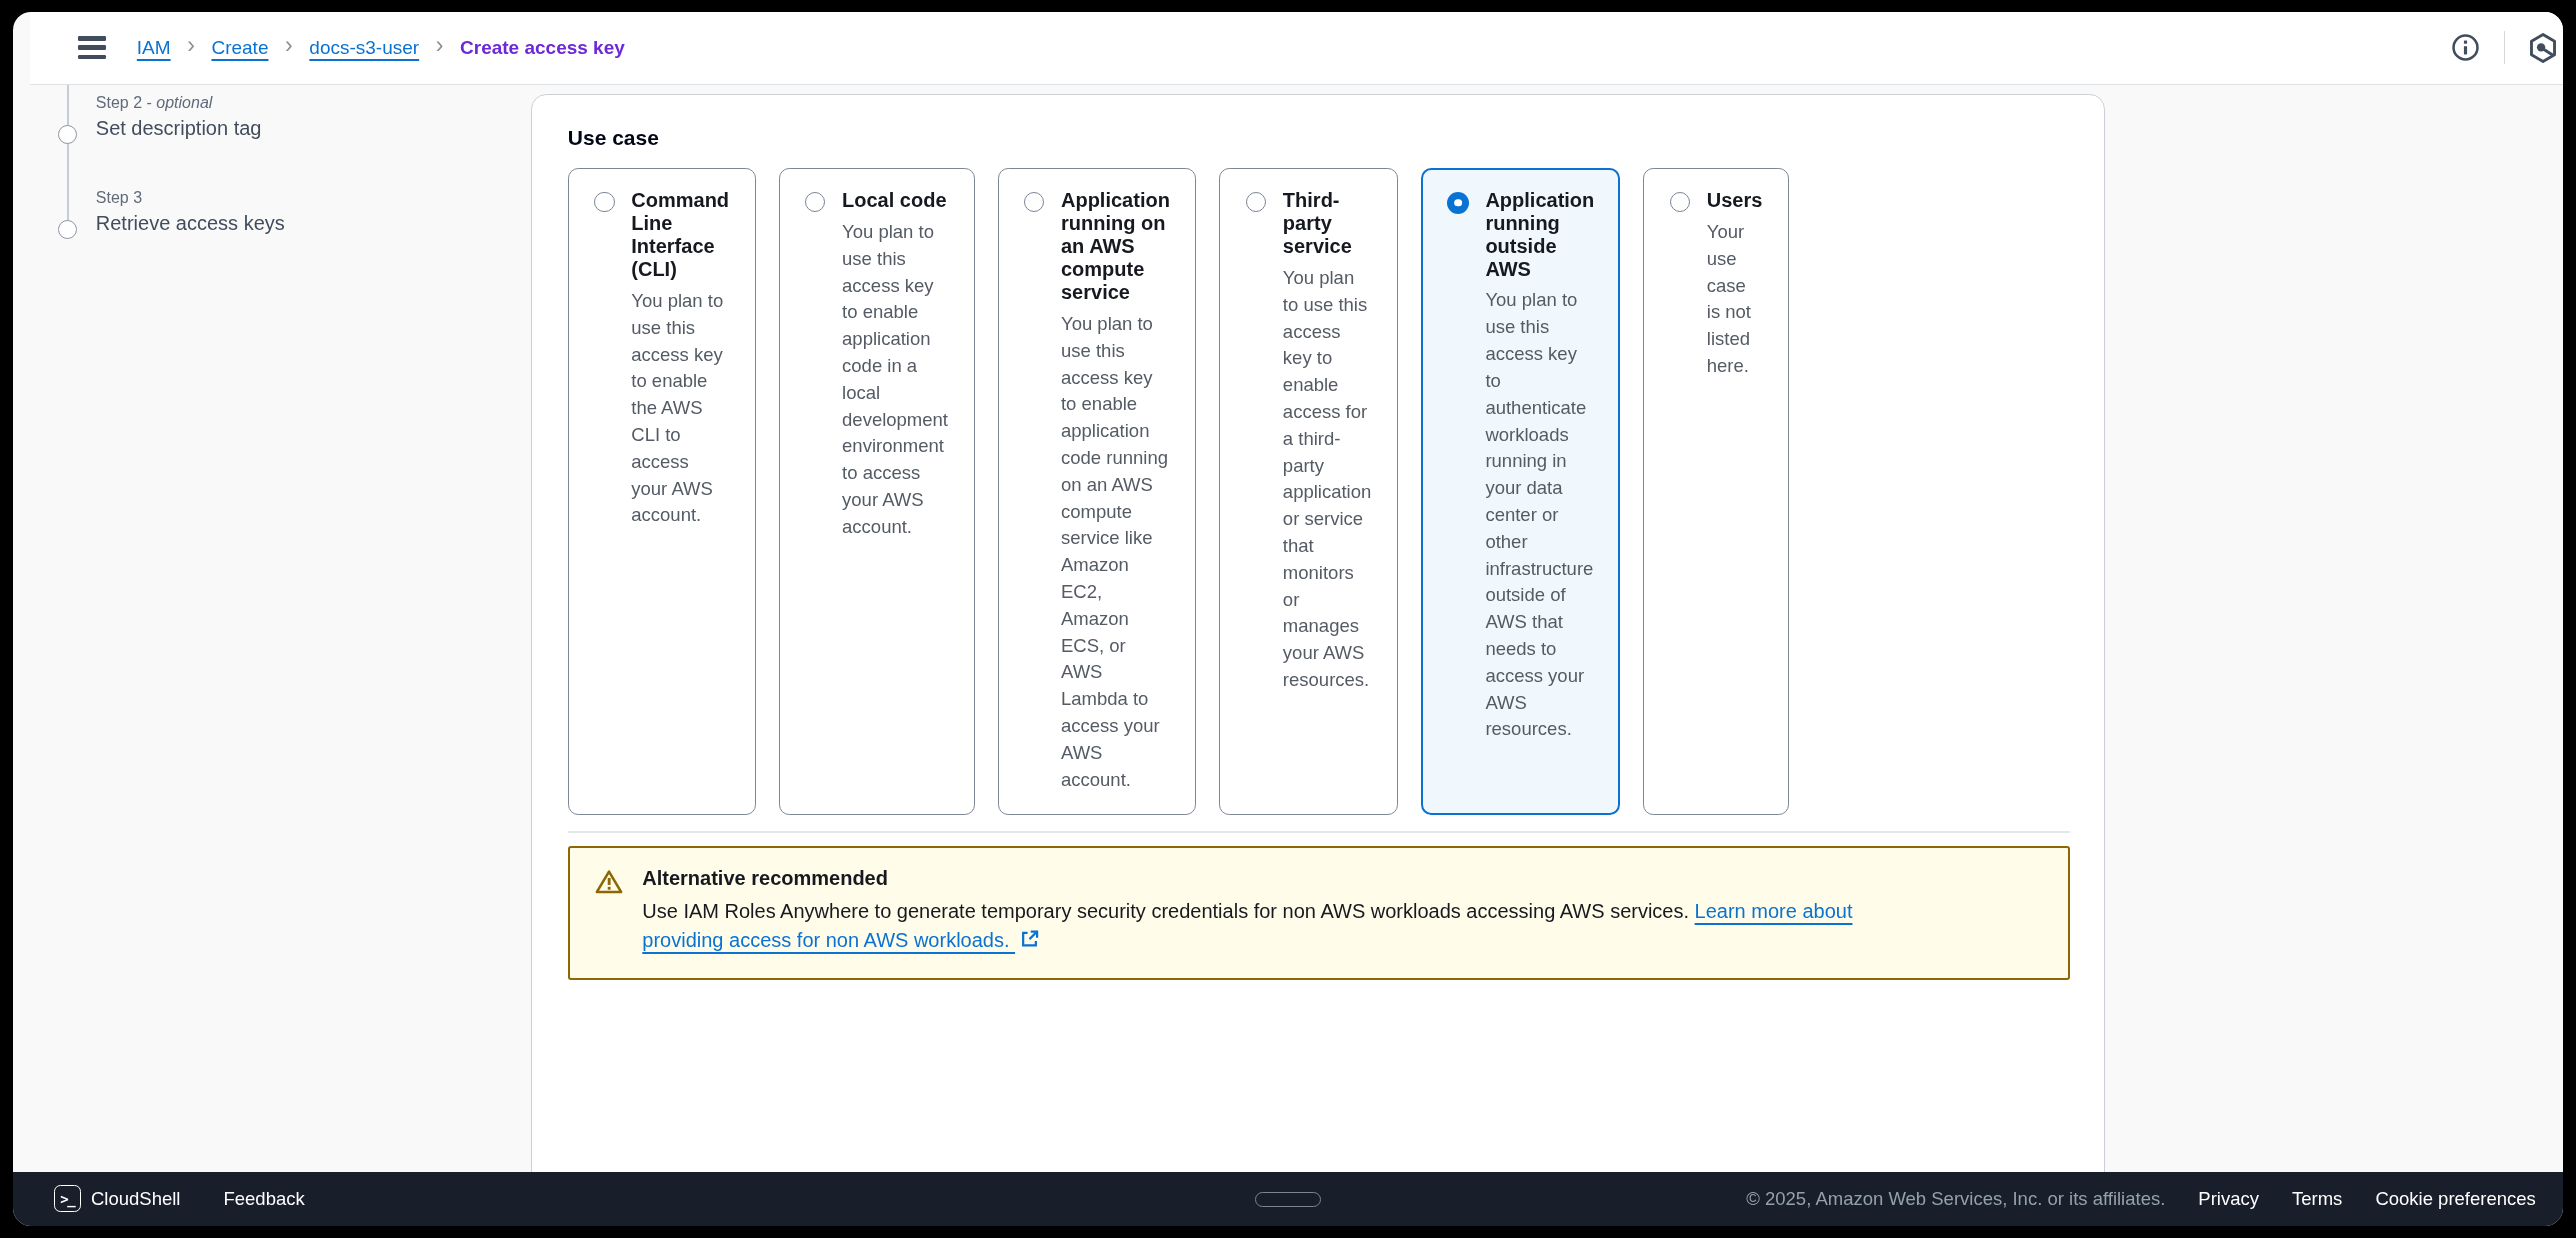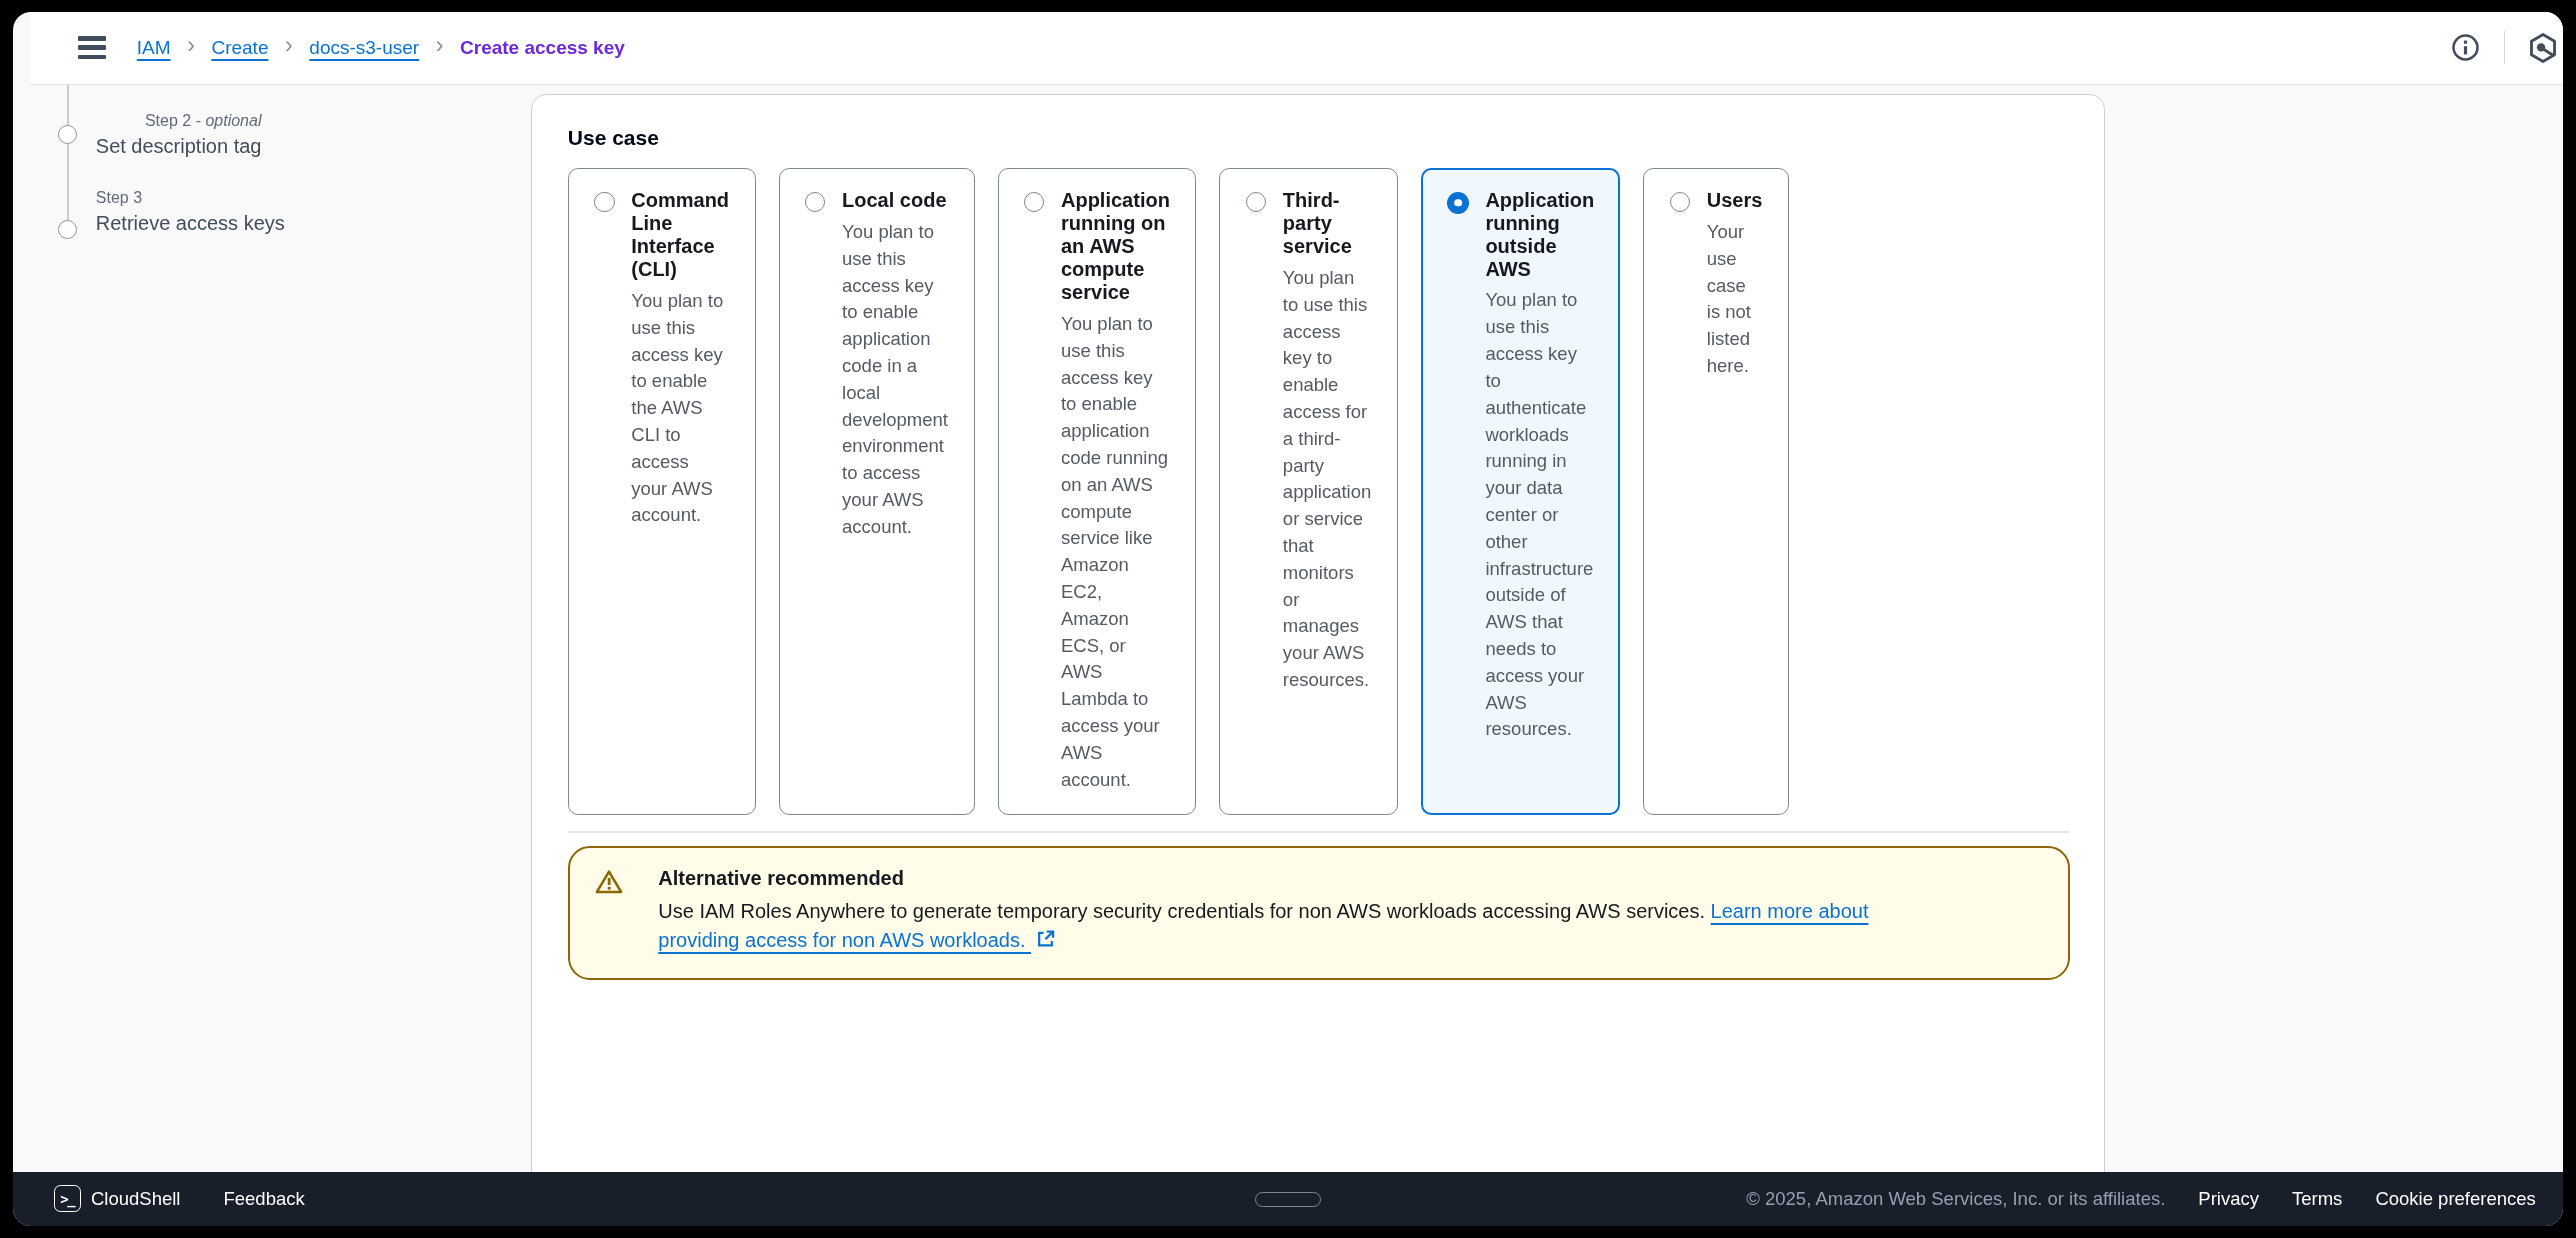--- a/index.html
+++ b/index.html
@@ -49,21 +49,21 @@
   .radio{flex:none;width:20.4px;height:20.4px;border:1.9px solid #7a8595;border-radius:50%;background:#fff;margin-top:2.6px;position:relative;}
   .opt.selected .radio{border:none;background:var(--accent);width:22px;height:22px;}
   .opt.selected .radio .dot{position:absolute;left:50%;top:50%;width:7.7px;height:7.7px;background:#fff;border-radius:50%;transform:translate(-50%,-50%);}
   .opt-col{display:flex;flex-direction:column;gap:6.4px;}
   .opt-title{font-size:20px;font-weight:bold;color:var(--text-dark);}
   .opt-desc{font-size:18.5px;color:var(--text-sub);line-height:1.45;max-width:889px;}
 
   .divider{width:1502px;height:1.3px;background:#e4e7ea;margin:16.6px 0 12.8px 0;}
 
   
-  .warning{width:1502px;border:2.6px solid var(--warn);border-radius:22px;background:var(--warn-bg);padding:19px 25.5px 23px 25.5px;display:flex;gap:35px;}
+  .warning{width:1502px;border:2.6px solid var(--warn);border-radius:3px;background:var(--warn-bg);padding:19px 25.5px 23px 25.5px;display:flex;gap:19px;}
   .warn-icon{flex:none;margin-top:2.6px;}
   .warn-col{display:flex;flex-direction:column;gap:7.7px;}
   .warn-title{font-size:20px;font-weight:bold;color:var(--text-dark);}
   .warn-text{font-size:20px;color:var(--text-dark);line-height:1.42;max-width:1282px;}
   .warn-link{color:var(--accent);text-decoration:underline;text-underline-offset:5.1px;text-decoration-thickness:1.9px;cursor:pointer;}
   .ext-icon{display:inline-block;vertical-align:-1.3px;margin-left:5.1px;}
 
   
   .app-footer{position:absolute;left:0;top:1160px;width:100%;height:54px;background:var(--footer-bg);display:flex;align-items:center;padding:0 27px 0 41px;color:#fff;font-size:18.5px;}
   .cloudshell{display:flex;align-items:center;gap:10.2px;cursor:pointer;}
@@ -111,21 +111,21 @@
         </svg>
       </div>
     </div>
   </div>
 
   <div class="main">
 
     <div class="stepper">
       <div class="stepper-line"></div>
       <div class="step-circle" style="top:40px;"></div>
-      <div class="step-block" style="top:27px;text-align:right;">
+      <div class="step-block" style="top:9px;">
         <div class="step-kicker"><span>Step 2 - </span><em>optional</em></div>
         <div class="step-title">Set description tag</div>
       </div>
       <div class="step-circle" style="top:135px;"></div>
       <div class="step-block" style="top:104px;">
         <div class="step-kicker"><span>Step 3</span><em></em></div>
         <div class="step-title">Retrieve access keys</div>
       </div>
     </div>
 

